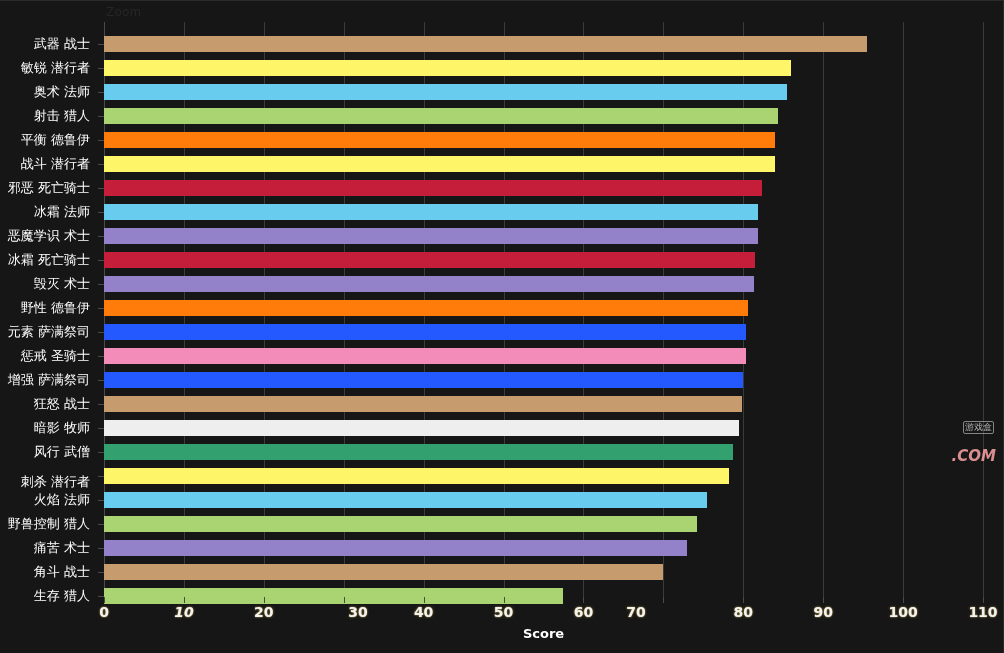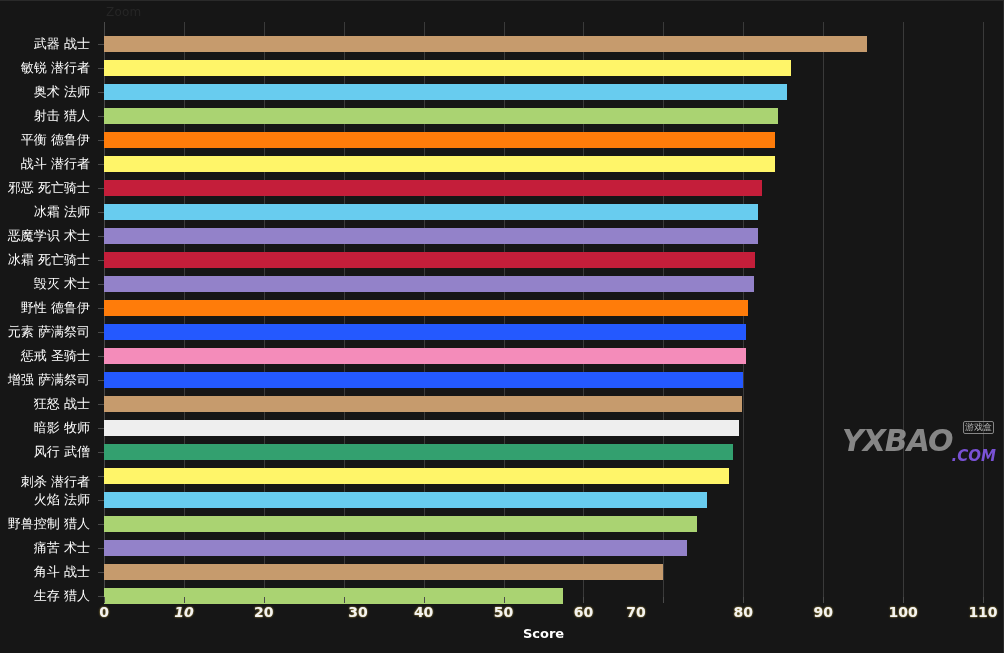--- a/index.html
+++ b/index.html
@@ -153,21 +153,21 @@
     letter-spacing: -1px;
     color: #9a9a9a;
   }
   .wm-dom {
     position: absolute;
     right: 2px;
     bottom: 2px;
     font-size: 15px;
     font-style: italic;
     font-weight: bold;
-    color: #8b5cf6;
+    color: #fca5a5;
   }
   .wm-box {
     position: absolute;
     right: 4px;
     top: 6px;
     border: 1px solid #9a9a9a;
     border-radius: 2px;
     padding: 0 1px;
     font-size: 9px;
     color: #cfcfcf;
@@ -349,18 +349,17 @@
         <div class="xlabel" style="left: 719.182px;">90</div>
         <div class="xtick" style="left: 799.091px;"></div>
         <div class="xlabel" style="left: 799.091px;">100</div>
         <div class="xtick" style="left: 879px;"></div>
         <div class="xlabel" style="left: 879px;">110</div>
       </div>
     <div class="axis-title">Score</div>
   </div>
 
   <div class="watermark">
-    <div class="wm-text">YXBAO</div>
     <div class="wm-box">游戏盒</div>
     <div class="wm-dom">.COM</div>
   </div>
 
 </div>
 
 </body></html>

